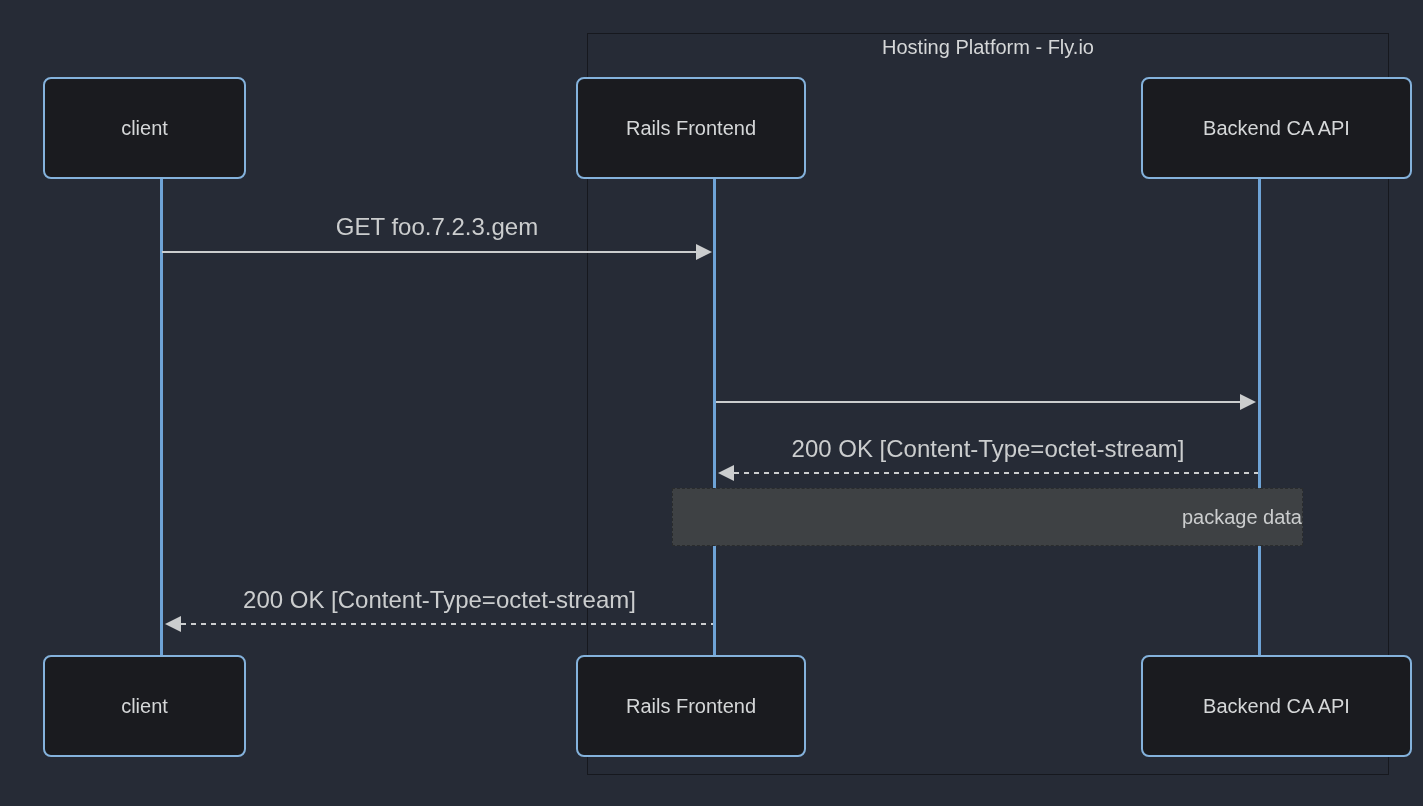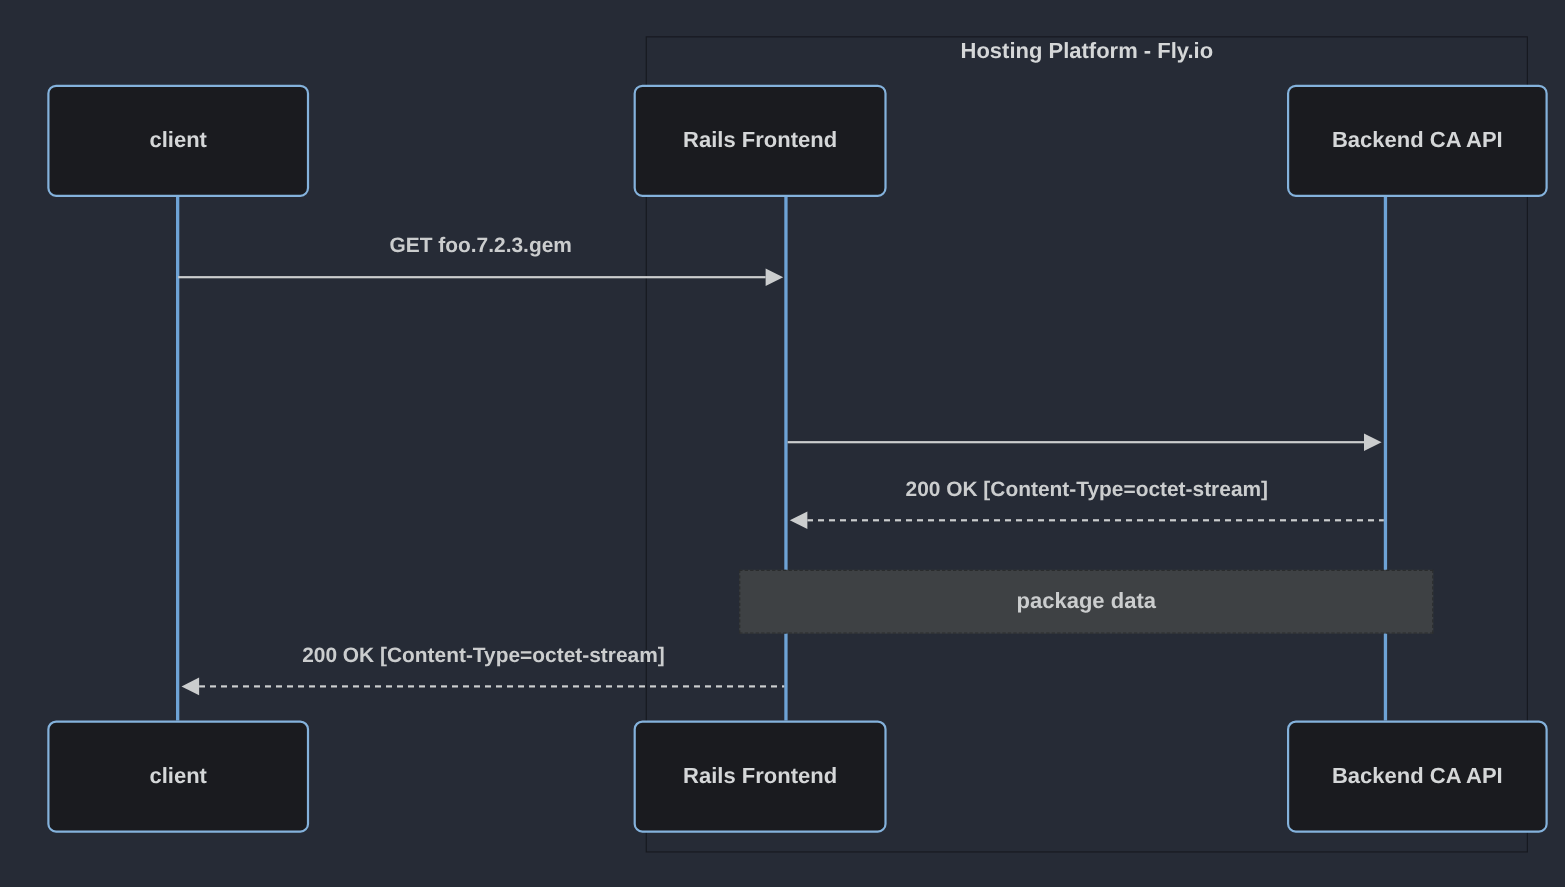--- a/index.html
+++ b/index.html
@@ -4,21 +4,20 @@
 <style>
   html, body { margin: 0; padding: 0; background: #262b36; }
 
   .canvas {
     position: relative;
     width: 1423px;
     height: 806px;
     background: var(--background, #262b36);
     font-family: "Liberation Sans", "DejaVu Sans", sans-serif;
     overflow: hidden;
-    font-weight: bold;
   }
 
   
   .boundary {
     position: absolute;
     left: 587px; top: 33px;
     width: 802px; height: 742px;
     border: 1px solid var(--boundary-border, #16181e);
     box-sizing: border-box;
   }
@@ -40,40 +39,40 @@
     border-radius: 8px;
     box-sizing: border-box;
     display: flex;
     align-items: center;
     justify-content: center;
     font-size: 20px;
     color: var(--text, #d5d7d8);
   }
   .row-top    { top: 77px; }
   .row-bottom { top: 655px; }
-  .a-client  { left: 43px;   width: 238px; }
+  .a-client  { left: 43px;   width: 203px; }
   .a-rails   { left: 576px;  width: 230px; }
-  .a-backend { left: 1170px; width: 237px; }
+  .a-backend { left: 1141px; width: 271px; }
 
   
   .lifeline {
     position: absolute;
     top: 179px;
     height: 476px;
     width: 3px;
     background: var(--lifeline, #6ea3d6);
   }
   .l-client  { left: 160px; }
   .l-rails   { left: 713px; }
   .l-backend { left: 1258px; }
 
   
   .msg-label {
     position: absolute;
-    font-size: 19px;
+    font-size: 24px;
     color: var(--signal, #cbcdce);
     text-align: center;
     white-space: nowrap;
   }
   .msg-line {
     position: absolute;
     height: 2px;
   }
   .line-solid { background: var(--signal, #cbcdce); }
   .line-dashed {
@@ -129,21 +128,21 @@
   <div class="head head-right" style="left:696px; top:244px;"></div>
 
 
   <div class="msg-line line-solid" style="left:716px; top:401px; width:524px;"></div>
   <div class="head head-right" style="left:1240px; top:394px;"></div>
 
   <div class="msg-label" style="left:718px; width:540px; top:435px;">200 OK [Content-Type=octet-stream]</div>
   <div class="head head-left" style="left:718px; top:465px;"></div>
   <div class="msg-line line-dashed" style="left:734px; top:472px; width:524px;"></div>
 
-  <div class="note" style="left:672px; top:518px; width:631px; height:58px;">
+  <div class="note" style="left:672px; top:488px; width:631px; height:58px;justify-content:flex-end;">
     <span>package data</span>
   </div>
 
   <div class="msg-label" style="left:165px; width:549px; top:586px;">200 OK [Content-Type=octet-stream]</div>
   <div class="head head-left" style="left:165px; top:616px;"></div>
   <div class="msg-line line-dashed" style="left:181px; top:623px; width:532px;"></div>
 
   <div class="actor row-bottom a-client">
     <span>client</span>
   </div>

